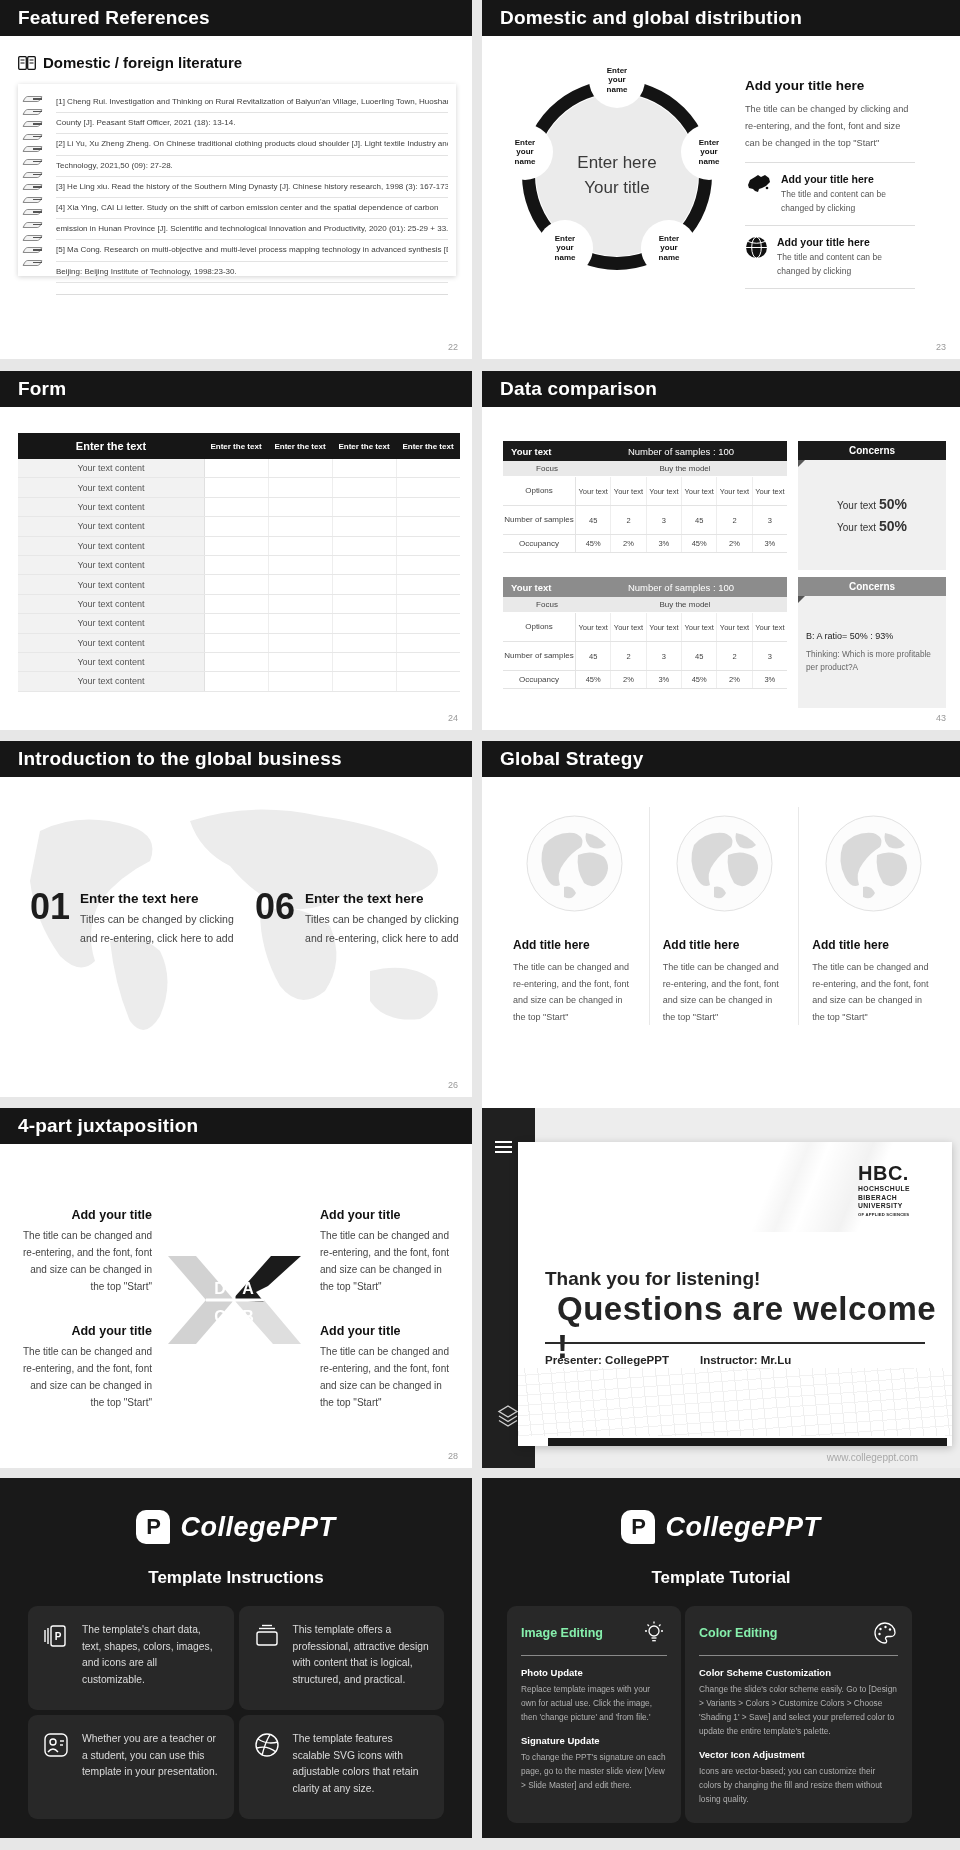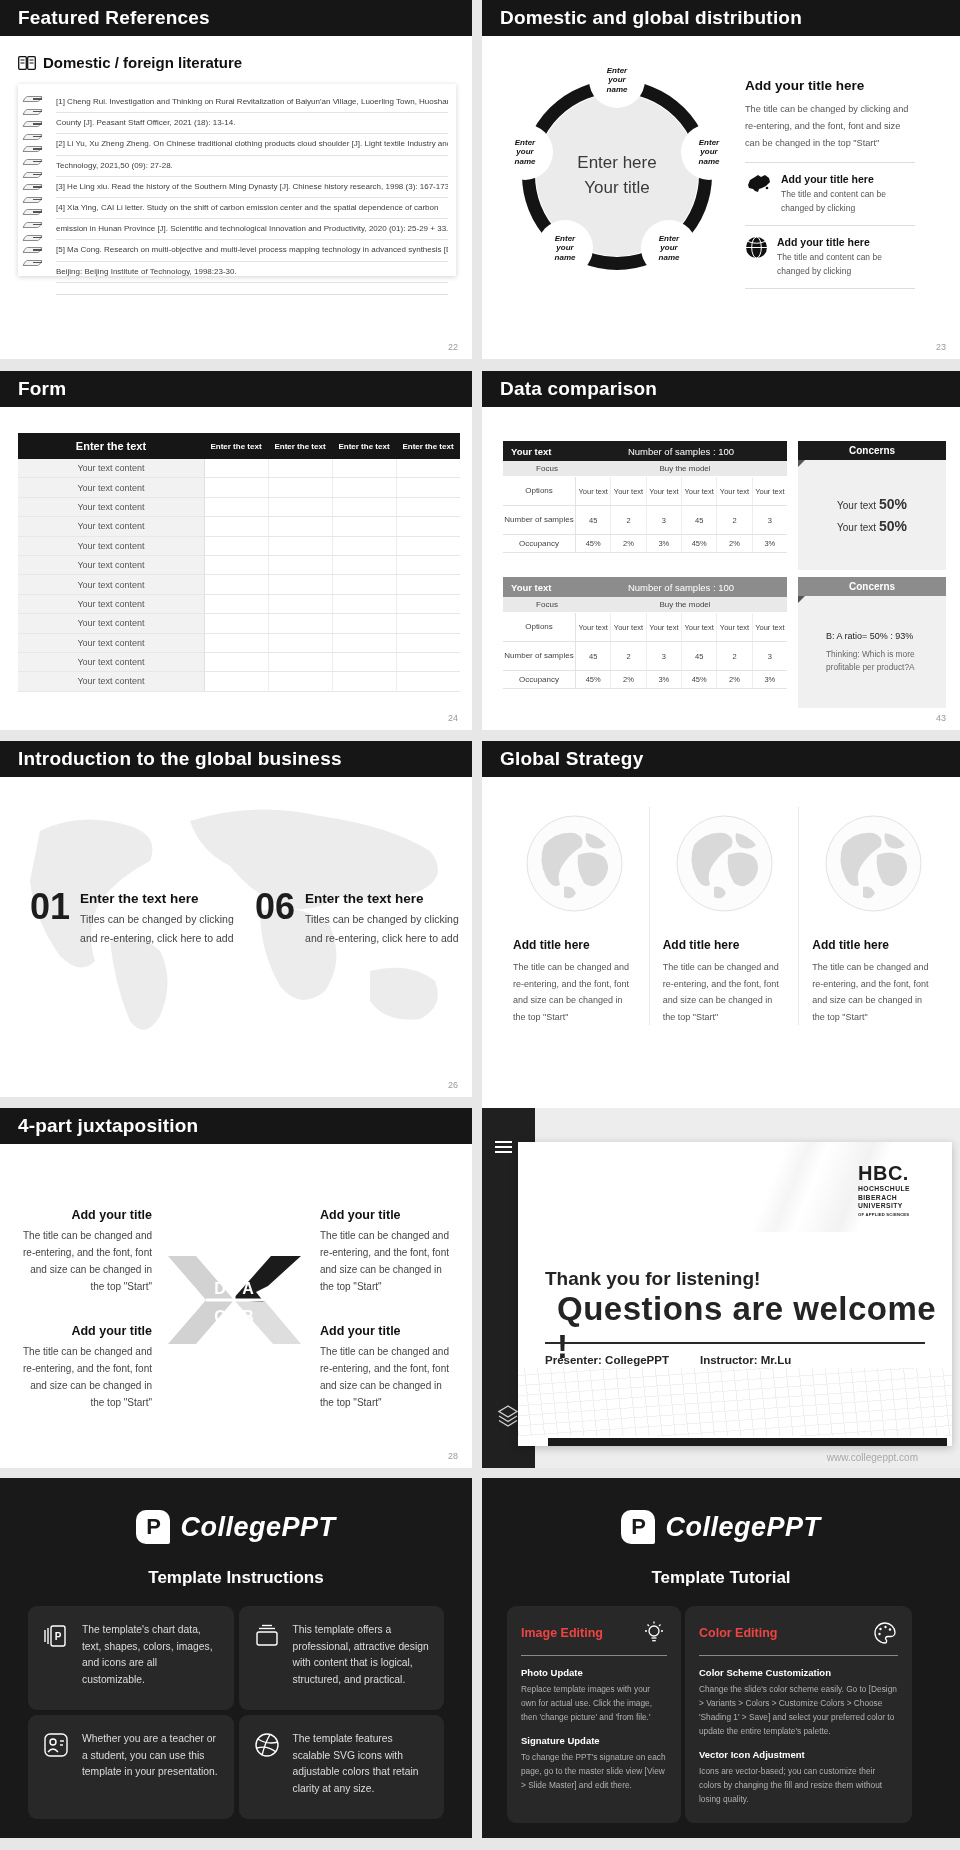--- a/index.html
+++ b/index.html
@@ -27,21 +27,21 @@
 
   
   .diagram{position:absolute;left:35px;top:52px;width:200px;height:235px;}
   .ring{position:absolute;left:5px;top:28px;width:190px;height:190px;box-sizing:border-box;
         border:13px solid #141414;border-radius:50%;}
   .ring-inner{position:absolute;left:19px;top:42px;width:162px;height:162px;border-radius:50%;
               background:#ebebeb;display:flex;flex-direction:column;align-items:center;justify-content:center;
               font-size:17px;font-weight:300;color:#3a3a3a;line-height:1.5;}
   .dnodes .node{position:absolute;width:56px;height:56px;border-radius:50%;background:#fff;
          display:flex;align-items:center;justify-content:center;text-align:center;
-         font-size:8px;font-weight:700;color:#111;line-height:1.2;font-style:italic;}
+         font-size:8px;font-weight:700;color:#111;line-height:1.2;}
   .dnodes .node span{width:34px;}
   .dnodes .node:nth-child(1){left:72px;top:0px;}
   .dnodes .node:nth-child(2){left:-20px;top:72px;}
   .dnodes .node:nth-child(3){left:164px;top:72px;}
   .dnodes .node:nth-child(4){left:20px;top:168px;}
   .dnodes .node:nth-child(5){left:124px;top:168px;}
   .dist-right{position:absolute;left:263px;top:78px;width:170px;}
   .dist-right h3{margin:0 0 8px 0;font-size:13.5px;font-weight:700;color:#111;}
   .dist-body{font-size:9.2px;color:#555;line-height:17px;border-bottom:1px solid #ddd;padding-bottom:10px;}
   .dist-item{display:flex;gap:9px;align-items:flex-start;border-bottom:1px solid #ddd;padding:10px 0;}
@@ -77,21 +77,21 @@
   .tcell{flex:1;display:flex;align-items:center;justify-content:center;text-align:center;
          border-right:1px solid #eee;font-size:7.5px;line-height:1.2;}
   .tcell:last-child{border-right:none;}
   .h28{height:28px;} .h17{height:17px;}
   .concerns{position:absolute;left:316px;width:148px;}
   .cc-head{height:19px;color:#fff;font-weight:700;font-size:10px;display:flex;align-items:center;
            justify-content:center;position:relative;}
   .cc-head.black{background:#1b1b1b;} .cc-head.gray{background:#8c8c8c;}
   .cc-head::after{content:"";position:absolute;left:0;top:19px;border-top:7px solid #555;
                   border-right:7px solid transparent;}
-  .cc-body{background:#f0f0f0;display:flex;flex-direction:column;justify-content:center;padding:10px 28px;}
+  .cc-body{background:#f0f0f0;display:flex;flex-direction:column;justify-content:center;padding:10px 8px;}
   .c1line{font-size:10px;color:#333;text-align:center;margin:3px 0;}
   .c1line b{font-size:14px;font-weight:700;}
   .c2a{font-size:9px;color:#222;margin-bottom:7px;}
   .c2b{font-size:8.3px;color:#666;line-height:13px;}
 
   
   .worldmap{position:absolute;left:0;top:50px;opacity:1;}
   .intro-item{position:absolute;display:flex;gap:10px;}
   .intro-num{font-size:36px;font-weight:800;color:#1d1d1d;line-height:1;}
   .intro-item h4{margin:2px 0 4px 0;font-size:13.5px;font-weight:700;color:#111;}
@@ -150,21 +150,21 @@
                 font-size:17px;font-weight:700;}
   .cardgrid{position:absolute;left:28px;right:28px;top:128px;display:grid;
             grid-template-columns:1fr 1fr;gap:5px;}
   .icard{background:#282828;border-radius:9px;padding:16px 14px;display:flex;gap:12px;min-height:72px;}
   .icard .itext{font-size:10.3px;color:#dcdcdc;line-height:16.5px;}
   .tut-card{position:absolute;top:128px;background:#282828;border-radius:9px;padding:14px 14px;height:189px;}
   .tut-card.c1{left:25px;width:146px;}
   .tut-card.c2{left:203px;width:199px;}
   .tut-head{display:flex;align-items:flex-start;justify-content:space-between;border-bottom:1px solid #8a8a8a;
             padding-bottom:9px;}
-  .tut-head .th{color:#ef4444;font-size:12.5px;font-weight:700;margin-top:6px;}
+  .tut-head .th{color:#86efac;font-size:12.5px;font-weight:700;margin-top:6px;}
   .tut-sub h5{margin:11px 0 4px 0;color:#fff;font-size:9.5px;font-weight:700;}
   .tut-sub .tt{font-size:8.3px;color:#b0b0b0;line-height:14px;}
   svg{display:block;}
 </style>
 </head>
 <body>
 
 <div class="slide" style="left:0;top:0;width:472px;height:359px;">
   <div class="titlebar">
     <span>Featured References</span>

